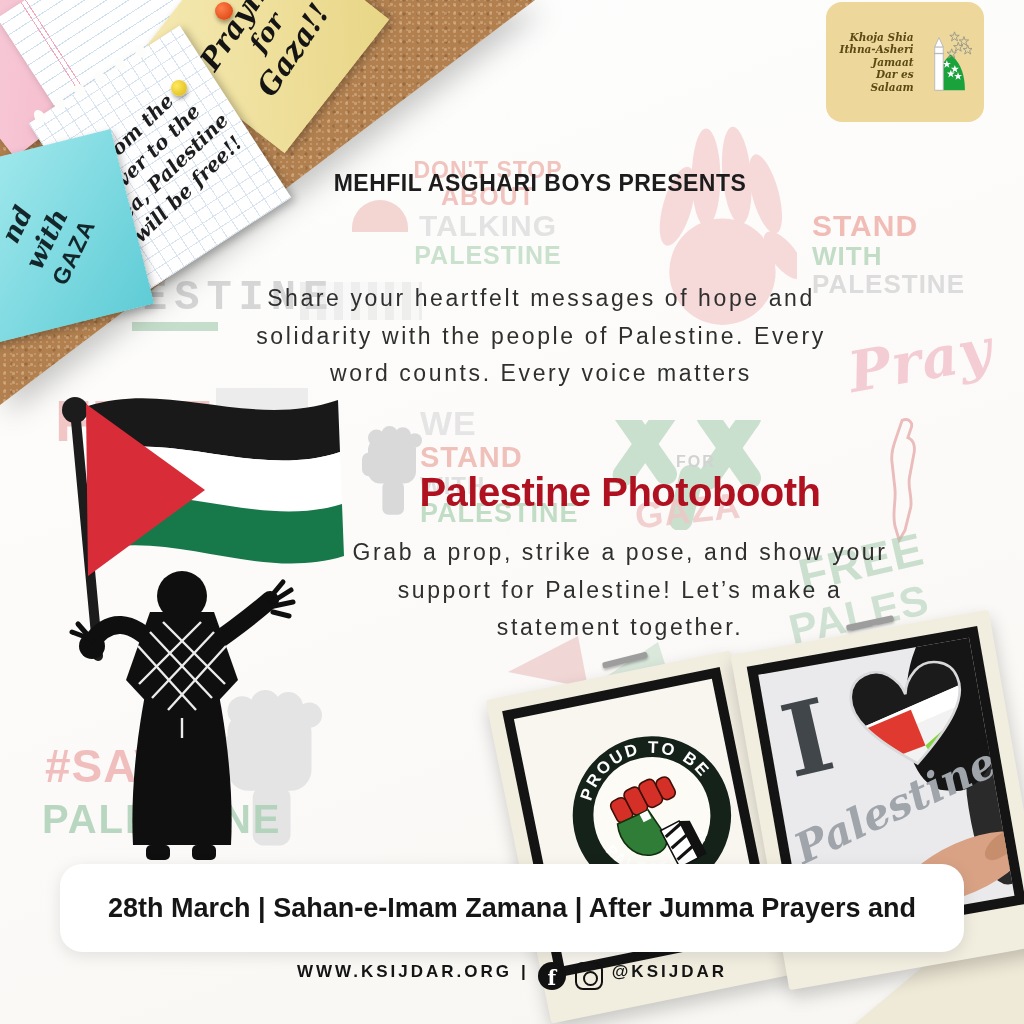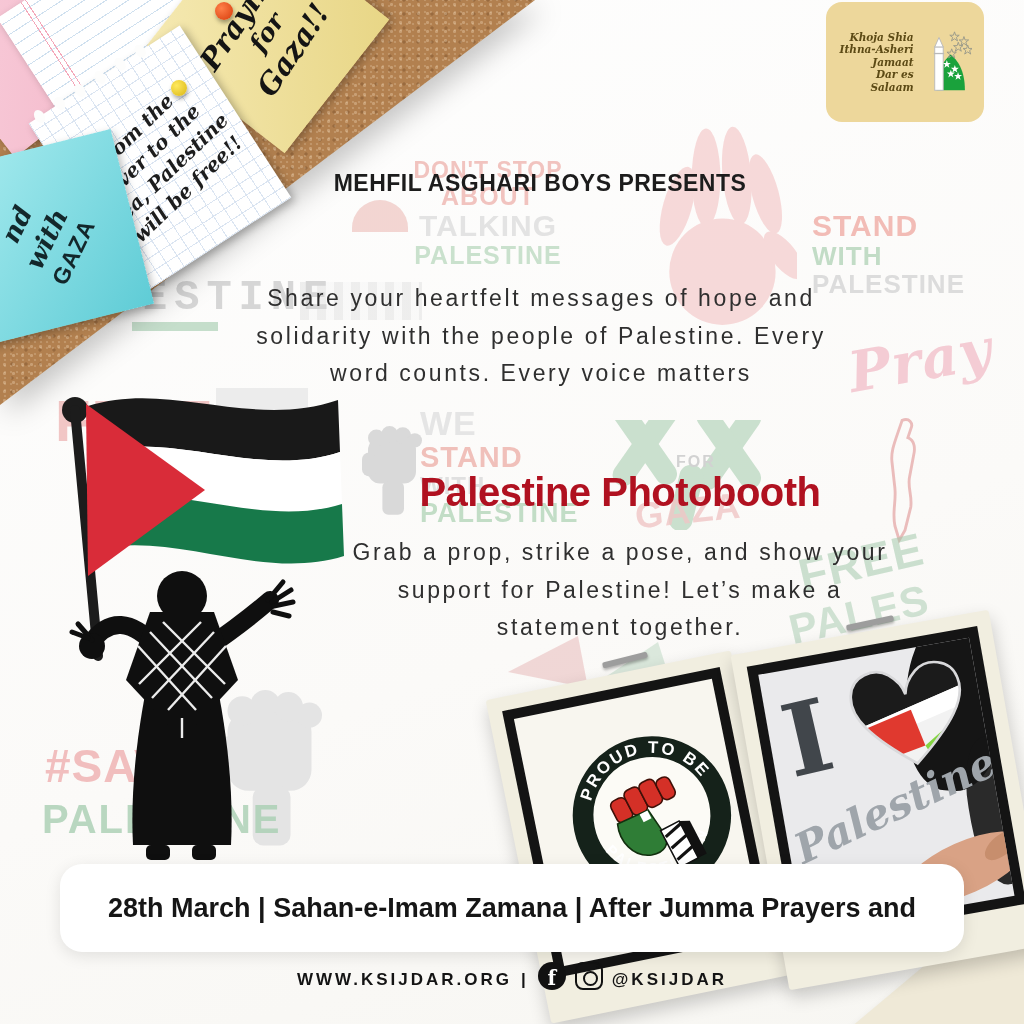--- a/index.html
+++ b/index.html
@@ -32,21 +32,21 @@
   .title-red{position:absolute;text-align:center;font-weight:800;color:#b01120;z-index:6;letter-spacing:-.5px;}
   .body-copy{position:absolute;text-align:center;font-size:23px;color:#2f2f2f;
              letter-spacing:2.6px;line-height:1.64;z-index:6;font-weight:500;}
 
   
   .schedule-bar{position:absolute;left:60px;top:864px;width:904px;height:88px;background:#ffffff;
                 border-radius:22px;z-index:10;box-shadow:0 4px 16px rgba(0,0,0,.10);
                 display:flex;flex-direction:row;justify-content:center;align-items:center;}
   .schedule-bar div{font-size:27px;font-weight:800;color:#161616;line-height:1.42;letter-spacing:0;}
   .footer{position:absolute;left:0;top:962px;width:1024px;display:flex;justify-content:center;
-          align-items:flex-end;gap:9px;z-index:12;}
+          align-items:flex-start;gap:9px;z-index:12;}
   .footer .site{font-size:17px;font-weight:800;letter-spacing:3px;color:#141414;}
   .fb{width:28px;height:28px;border-radius:50%;background:#111;color:#fff;display:flex;align-items:center;
       justify-content:center;font-family:"DejaVu Serif",serif;font-weight:700;font-size:20px;}
   .ig{width:24px;height:24px;border:2.6px solid #111;border-radius:8px;position:relative;}
   .ig::before{content:"";position:absolute;left:50%;top:50%;width:11px;height:11px;margin:-5.5px 0 0 -5.5px;
               border:2.4px solid #111;border-radius:50%;}
   .ig::after{content:"";position:absolute;right:2px;top:2px;width:3px;height:3px;background:#111;border-radius:50%;}
 
   
   .logo{position:absolute;left:826px;top:2px;width:142px;height:104px;background:#edd79b;border-radius:16px;

